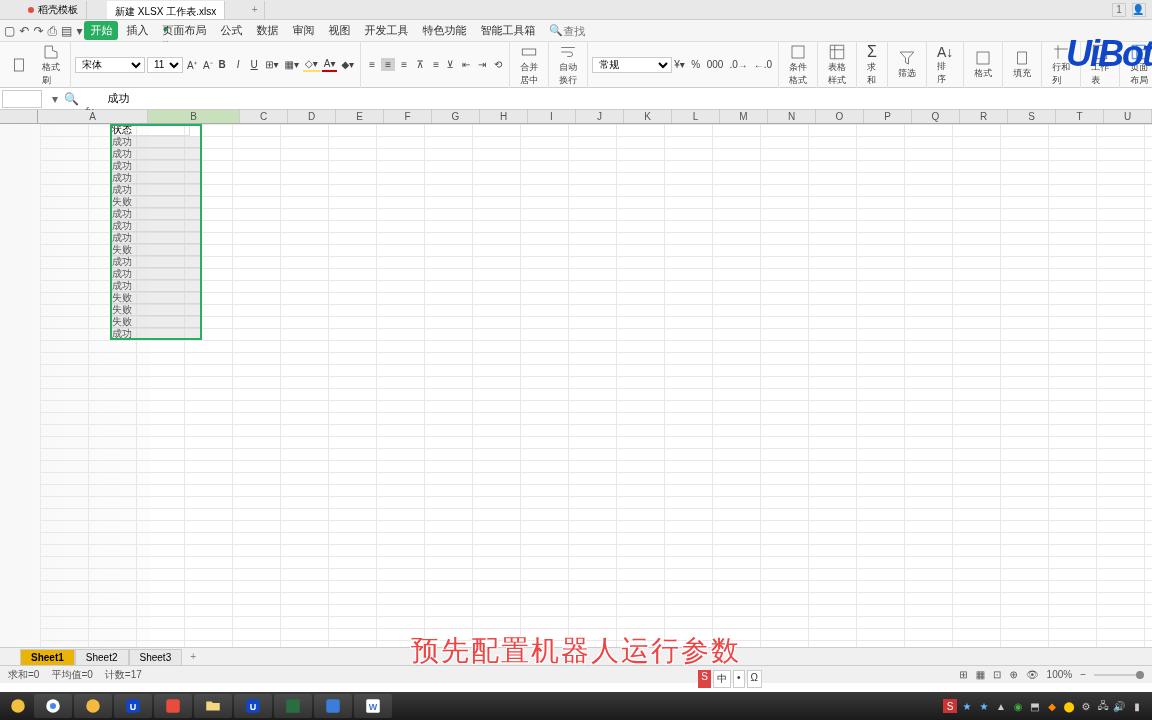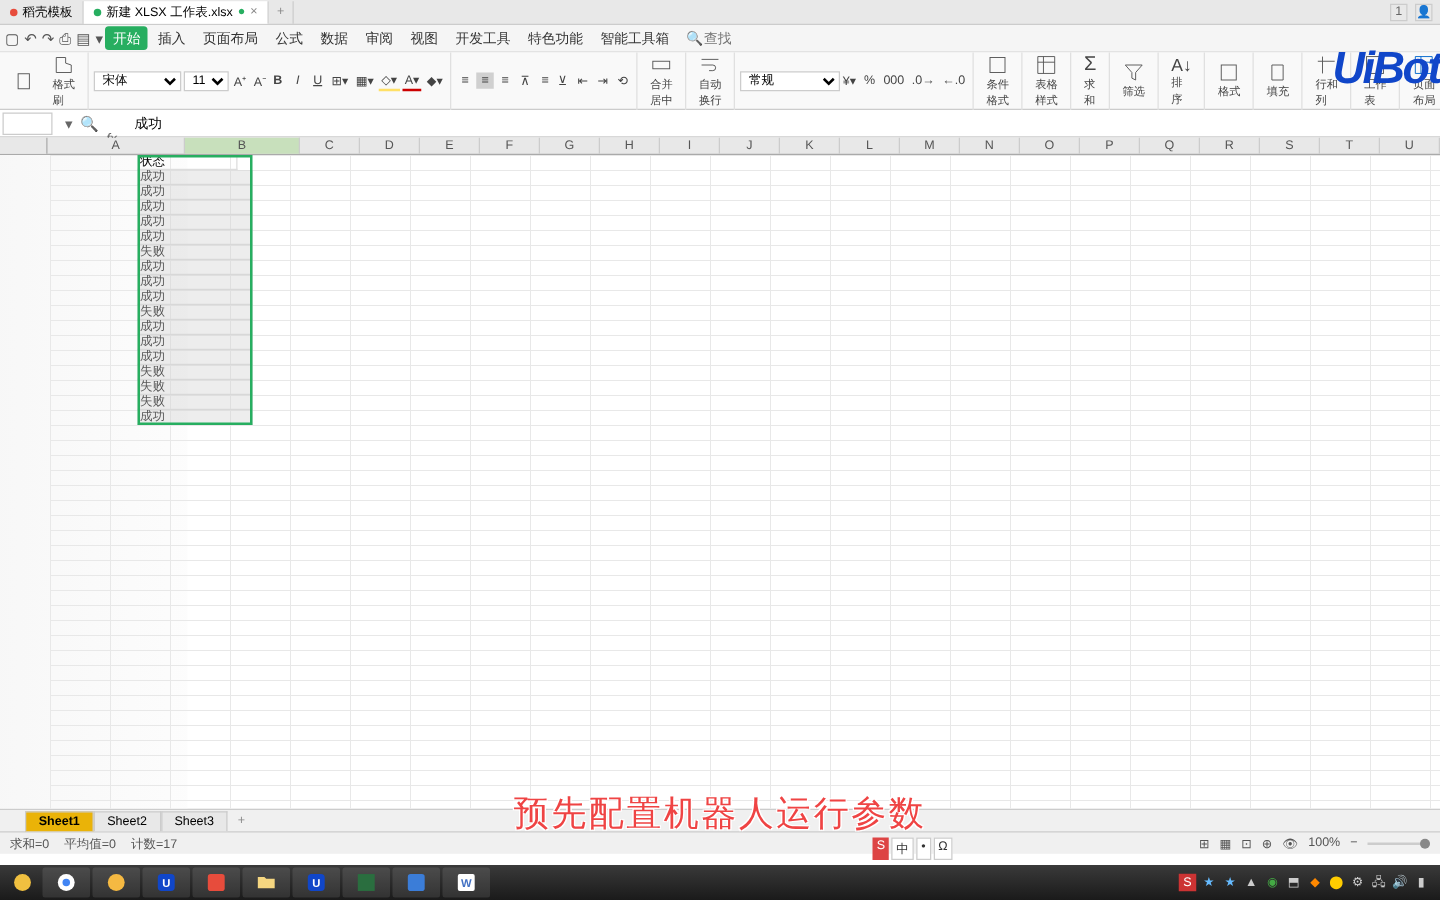--- a/index.html
+++ b/index.html
@@ -1,19 +1,19 @@
 <!DOCTYPE html>
 <html><head>
 <meta charset="utf-8">
 <style>
 * { margin:0; padding:0; box-sizing:border-box; font-family:"Microsoft YaHei",Arial,sans-serif; }
 body { width:1152px; height:720px; background:#fff; overflow:hidden; position:relative; }
 .tabbar { height:20px; background:#e8e8e8; display:flex; align-items:center; border-bottom:1px solid #ccc; }
-.tab { height:18px; display:flex; align-items:center; padding:0 8px; font-size:10px; border-right:1px solid #ccc; gap:4px; }
-.tab.active { background:#fff; }
+.tab { height:18px; display:flex; align-items:center; padding:0 8px; font-size:10px; border-right:1px solid #ccc; gap:4px;margin-left:20px; }
+.tab.active { background:#fff;flex-direction:column; }
 .tab-dot { width:6px; height:6px; border-radius:50%; background:#e74c3c; }
 .tab-dot.g { background:#27ae60; }
 .tab-x { color:#888; }
 .tab.add { width:20px; justify-content:center; color:#888; cursor:pointer; }
 .tabbar-right { margin-left:auto; display:flex; gap:6px; padding-right:6px; }
 .tabbar-right span { font-size:10px; color:#666; border:1px solid #ccc; width:14px; height:14px; display:flex; align-items:center; justify-content:center; }
 .menubar { height:22px; background:#f5f5f5; display:flex; align-items:center; border-bottom:1px solid #ddd; padding:0 4px; gap:2px; font-size:11px; }
 .qat { display:flex; gap:4px; align-items:center; }
 .qat span { color:#555; font-size:12px; }
 .menu-item { padding:2px 6px; color:#333; cursor:pointer; }

